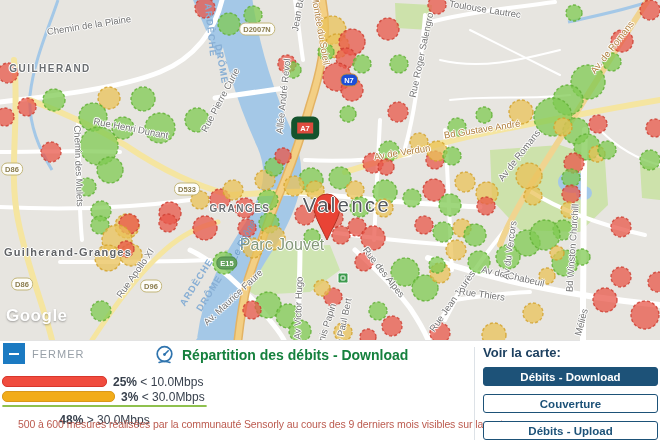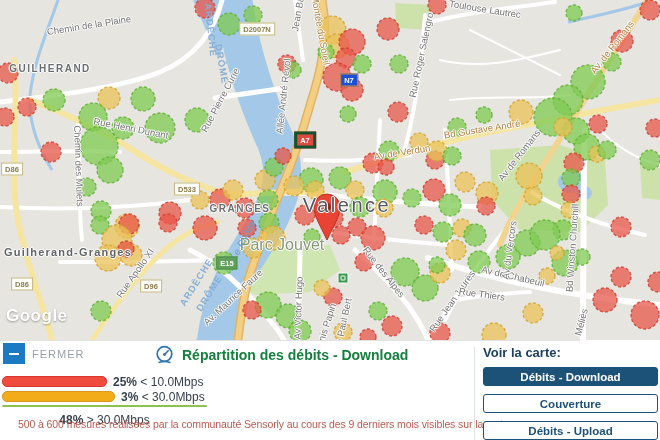--- a/index.html
+++ b/index.html
@@ -13,23 +13,23 @@
       text-shadow:1px 0 0 #fff,-1px 0 0 #fff,0 1px 0 #fff,0 -1px 0 #fff,0 0 2px #fff;}
   .lb-city{font-weight:700;font-size:10px;color:#6a6d70;letter-spacing:1.5px;}
   .lb-city2{font-weight:700;font-size:11px;color:#616366;letter-spacing:1.2px;}
   .lb-big{font-size:20px;color:#54575c;letter-spacing:2.5px;}
   .lb-street{font-size:9.5px;color:#747474;}
   .lb-orange{font-size:9.5px;color:#b07f3e;}
   .lb-water{font-size:10px;font-style:italic;color:#6f9fc9;text-shadow:none;}
   .lb-dept{font-weight:700;font-size:9.5px;color:#87aed4;letter-spacing:1px;text-shadow:none;}
   .lb-park{font-size:16px;color:#85987a;}
   .badge{position:absolute;transform:translate(-50%,-50%);font-weight:700;font-size:7.5px;
-         padding:1px 3px;border-radius:0;white-space:nowrap;line-height:1.2;}
+         padding:1px 3px;border-radius:6px;white-space:nowrap;line-height:1.2;}
   .b-road{background:#fdfdfa;color:#8a7c4d;border:1px solid #c2b578;}
-  .b-a7{background:#dd4b3e;color:#fff;border:3px solid #14532d;margin-top:12px;}
+  .b-a7{background:#dd4b3e;color:#fff;border:6px solid #14532d;}
   .b-n7{background:#1d4ed8;color:#fff;border:1px solid #c78f35;}
   .b-e15{background:#62a15c;color:#fff;border:1px solid #4f8a49;}
   .stn{position:absolute;width:11px;height:11px;background:#3e9a4e;border:1px solid #fff;
        border-radius:2px;transform:translate(-50%,-50%);box-sizing:border-box;}
   .stn:after{content:"";position:absolute;left:2px;top:2px;right:2px;bottom:2px;border:1px solid #fff;border-radius:1px;}
   .glogo{position:absolute;left:6px;top:306px;font-weight:700;font-size:17px;color:#fff;
          letter-spacing:.5px;text-shadow:0 1px 2px rgba(60,60,60,.45);}
 
   
   .panel{position:absolute;left:0;top:340px;width:580px;height:100px;background:#fff;border-top:1px solid #e3e3e3;box-sizing:border-box;}

